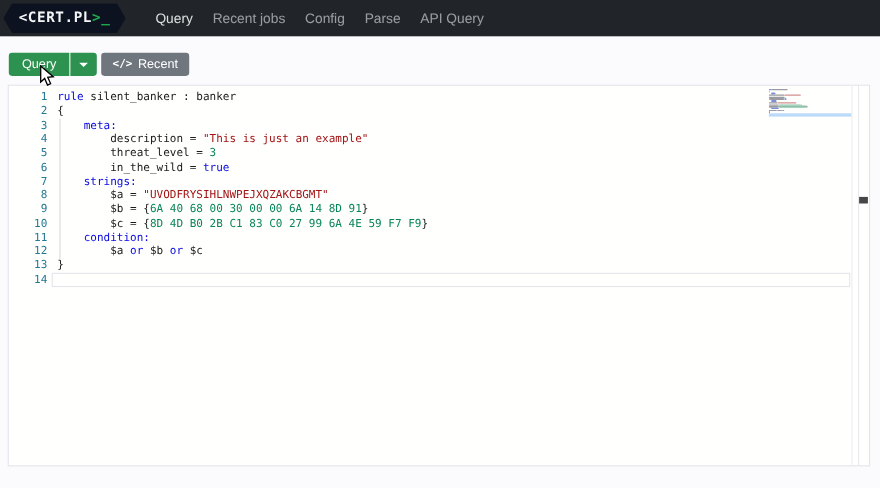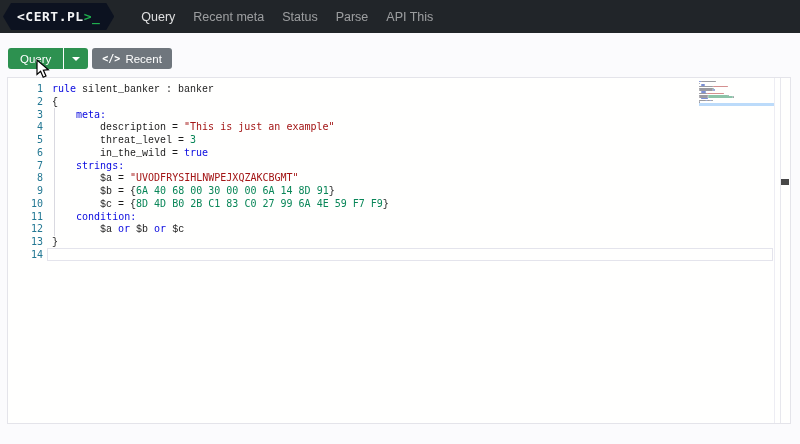--- a/index.html
+++ b/index.html
@@ -35,21 +35,21 @@
                 background:#fffffe; border:1px solid #e4e4ea; }
   .editor-code { position:absolute; left:0; top:5px; width:100%;
                  font-family:"DejaVu Sans Mono", monospace; font-size:10px; line-height:12.75px;
                  cursor:text; white-space:pre; }
   .code-line { display:flex; height:12.75px; }
   .ln { width:40px; text-align:right; padding-right:5px; color:#237893; flex:none; }
   .lc { margin-left:4px; }
   .tk-kw  { color:#0a0adf; }
   .tk-str { color:#a31515; }
   .tk-num { color:#098658; }
-  .tk-def { color:#1b1b1b;font-family:Liberation Mono, monospace; }
+  .tk-def { color:#1b1b1b; }
   .indent-guide { position:absolute; left:46px; top:30px; width:1px; height:128px; background:#d9d9e0; }
   .current-line { position:absolute; left:39px; top:170px; right:17px; height:13px;
                   border:1px solid #e4e4ec; }
 
   
   .minimap { position:absolute; right:16px; top:3px; width:75px; cursor:pointer; }
   .mm-line { height:1.7px; display:flex; margin-bottom:0; }
   .mm-tok { height:1.4px; border-radius:1px; }
   .mm-current { position:absolute; left:0; right:0; height:2.5px; background:#bcdbfa; }
   .mm-border { position:absolute; right:15px; top:0; bottom:0; width:1px; background:#ededf3; }
@@ -66,24 +66,24 @@
 
 <nav class="navbar">
   <div class="logo">
     <span>&lt;</span>
       <span>CERT.PL</span>
       <span class="green">&gt;</span>
       <span class="green">_</span>
   </div>
   <div class="nav-links" id="nav-links">
       <span class="nav-link active">Query</span>
-      <span class="nav-link">Recent meta</span>
-      <span class="nav-link">Status</span>
+      <span class="nav-link">Recent jobs</span>
+      <span class="nav-link">Config</span>
       <span class="nav-link">Parse</span>
-      <span class="nav-link">API This</span>
+      <span class="nav-link">API Query</span>
     </div>
 </nav>
 
 <div class="toolbar">
   <button class="btn btn-query">Query</button>
   <button class="btn btn-caret">
     <span class="caret"></span>
   </button>
   <button class="btn btn-parse">
     <span class="parse-icon">&lt;/&gt;</span>

